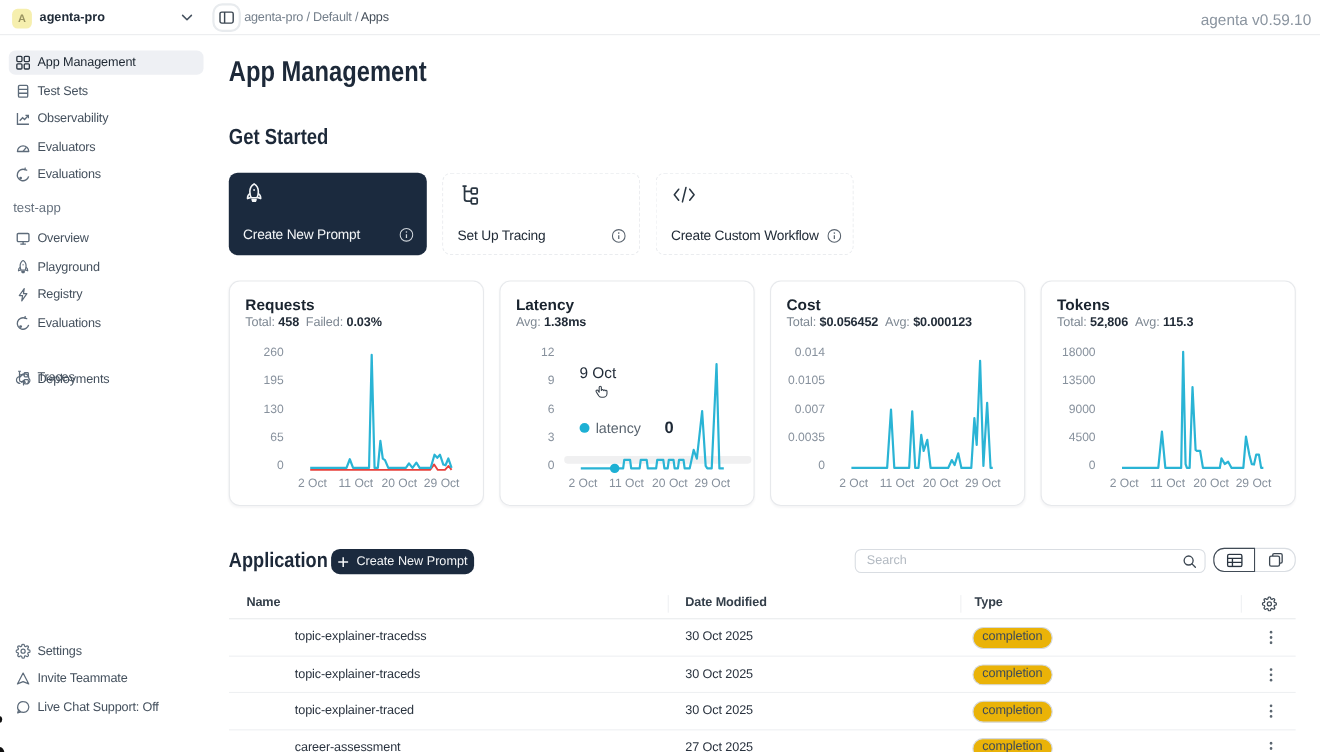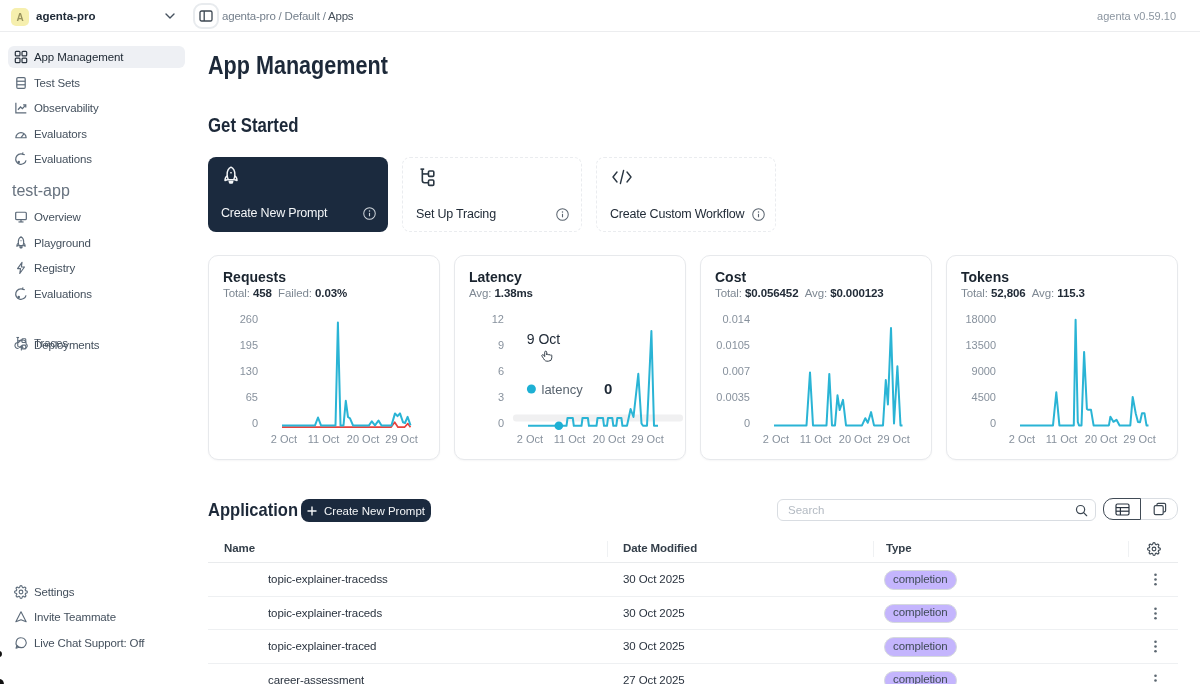--- a/index.html
+++ b/index.html
@@ -16,21 +16,21 @@
     box-shadow:0 1px 2px rgba(16,24,40,.04); }
   .cc-title { position:absolute; left:14px; top:13px; font-size:14px; font-weight:700; color:#1a242f; }
   .cc-sub { position:absolute; left:14px; top:31px; font-size:11.5px; letter-spacing:-0.1px; color:#7e8893; }
   .cc-sub b { color:#222c38; font-weight:700; }
   .gs-card { position:absolute; top:157px; width:180px; height:75px; border-radius:8px; }
   .gs-light { border:1px dashed #eaecef; }
   .gs-label { position:absolute; left:13px; top:49px; font-size:12.5px; font-weight:500; letter-spacing:-0.2px; color:#222c38; }
   .trow { left:0; width:970px; height:33.5px; border-bottom:1px solid #eef0f2; color:#2a333f; }
   .tname { left:16px; top:10px;padding-left:44px; }
   .tdate { left:415px; top:10px; }
-  .chip { left:676px; top:7px; border:1px solid #d5d9dd; border-radius:10px; background:#c4b5fd;
+  .chip { left:676px; top:7px; border:1px solid #d5d9dd; border-radius:10px; background:#eab308;
     font-size:11.5px; color:#3f4b57; padding:1.5px 8px 2.5px; line-height:1.2; }
   .dots { left:946px; top:10px; }
 </style>
 </head>
 <body>
 
 <div class="abs" style="left:0;top:31px;width:1200px;height:1px;background:#ecedef;"></div>
 <div class="abs" style="left:11px;top:8px;width:18px;height:18px;border-radius:5px;background:#f6efae;
   display:flex;align-items:center;justify-content:center;font-size:10px;font-weight:700;color:#99935f;">A</div>
 <div class="abs" style="left:36px;top:10px;font-size:11.5px;font-weight:700;color:#202b38;">agenta-pro</div>
@@ -38,21 +38,21 @@
   <path d="M2 3 L6 7 L10 3" fill="none" stroke="#46525f" stroke-width="1.4" stroke-linecap="round" stroke-linejoin="round"></path>
 </svg>
 <div class="abs" style="left:193px;top:3px;width:26px;height:26px;border:2.5px solid #e8ebee;border-radius:9px;
   display:flex;align-items:center;justify-content:center;">
   <svg width="14" height="12" viewBox="0 0 14 12">
     <rect x="1" y="1" width="12" height="10" rx="1.6" fill="none" stroke="#3c4752" stroke-width="1.3"></rect>
     <line x1="5.2" y1="1" x2="5.2" y2="11" stroke="#3c4752" stroke-width="1.3"></line>
   </svg>
 </div>
 <div class="abs" style="left:222px;top:10px;font-size:11.5px;letter-spacing:-0.2px;color:#747f8b;">agenta-pro / Default / <span style="color:#454f5a;">Apps</span></div>
-<div class="abs" style="right:24px;top:10px;font-size:11px;color:#8b95a0;">agenta v0.59.10</div>
+<div class="abs" style="right:8px;top:10px;font-size:14px;color:#8b95a0;">agenta v0.59.10</div>
 
 <div class="nav-item" style="top:46px;background:#eef0f4;color:#1b2530;font-weight:500;letter-spacing:-0.1px;">
   <svg width="15" height="15" viewBox="0 0 15 15">
       <g fill="none" stroke="#2a3440" stroke-width="1.3">
     <rect x="1.4" y="1.4" width="5" height="5" rx="1"></rect>
         <rect x="8.6" y="1.4" width="5" height="5" rx="1"></rect>
     <rect x="1.4" y="8.6" width="5" height="5" rx="1"></rect>
         <rect x="8.6" y="8.6" width="5" height="5" rx="1"></rect>
   </g>
     </svg>App Management</div>
@@ -80,21 +80,21 @@
   </g>
     </svg>Evaluators</div>
 <div class="nav-item" style="top:148px;">
   <svg width="15" height="15" viewBox="0 0 15 15">
       <g fill="none" stroke="#5d6b7a" stroke-width="1.3">
     <path d="M12.9 8.9 A5.6 5.6 0 1 1 9.3 2.3"></path>
     <path d="M9.5 0.8 L9.3 2.5 L11 2.9" stroke-linecap="round"></path>
     <circle cx="5.1" cy="10.6" r="1.35" fill="#5d6b7a" stroke="none"></circle>
   </g>
     </svg>Evaluations</div>
-<div class="abs" style="left:12px;top:182px;font-size:16px;color:#67727f;">test-app</div>
+<div class="abs" style="left:12px;top:182px;font-size:12px;color:#67727f;">test-app</div>
 
 <div class="nav-item" style="top:205.5px;">
   <svg width="15" height="15" viewBox="0 0 15 15">
       <g fill="none" stroke="#5d6b7a" stroke-width="1.3">
     <rect x="1.8" y="2.4" width="11.4" height="8" rx="1.1"></rect>
     <line x1="7.5" y1="10.4" x2="7.5" y2="12.8"></line>
         <line x1="4.8" y1="12.8" x2="10.2" y2="12.8"></line>
   </g>
     </svg>Overview</div>
 <div class="nav-item" style="top:231.5px;">

